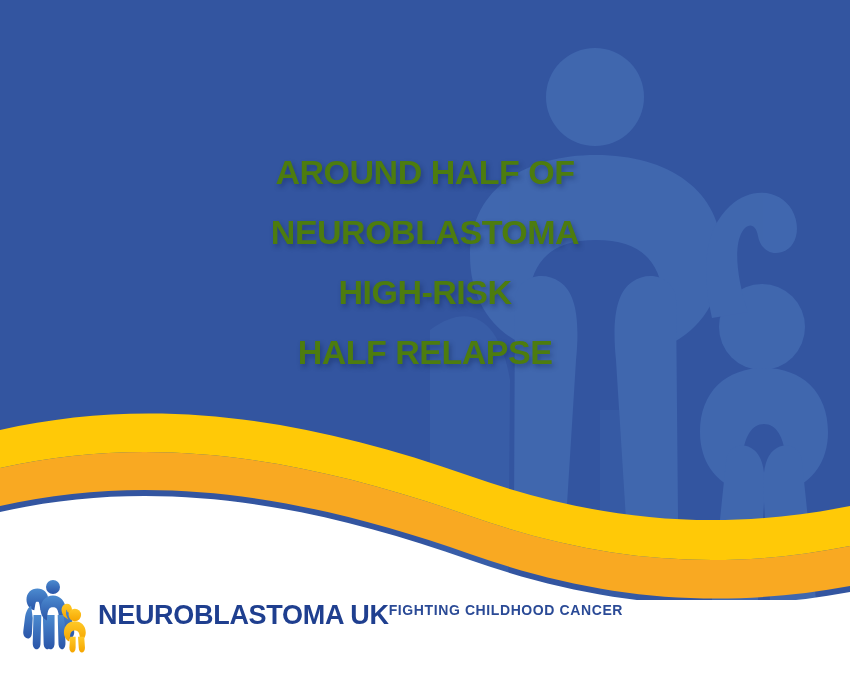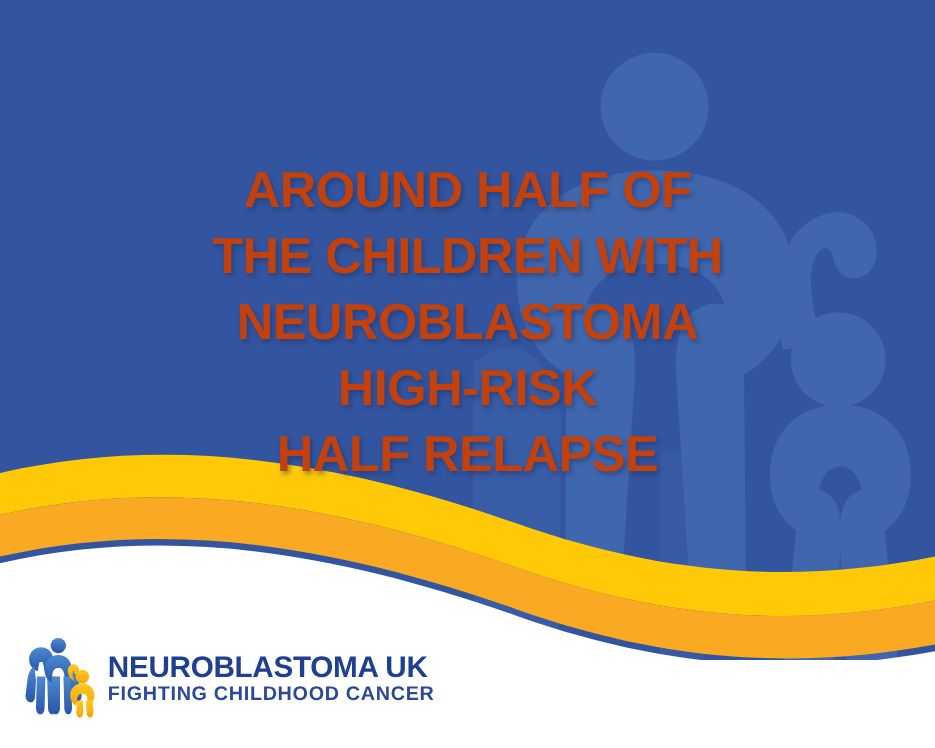--- a/index.html
+++ b/index.html
@@ -49,24 +49,24 @@
   .headline {
     position: absolute;
     left: 0;
     top: 142px;
     width: 850px;
     text-align: center;
     z-index: 5;
   }
   .headline-line {
     display: block;
-    color: #c2410c;
+    color: #4d7c0f;
     font-family: "Liberation Sans", sans-serif;
     font-weight: bold;
-    font-size: 46px;
+    font-size: 34px;
     line-height: 60px;
     letter-spacing: -0.5px;
     white-space: nowrap;
     text-shadow: 2px 3px 5px rgba(20, 40, 90, 0.45);
   }
 
   
   .logo {
     position: absolute;
     left: 14px;
@@ -76,37 +76,36 @@
     z-index: 8;
   }
   .logo-mark {
     width: 78px;
     height: 78px;
     flex: 0 0 auto;
   }
   .logo-text {
     margin-left: 6px;
     display: flex;
-    flex-direction: column;
     justify-content: center;
   }
   .logo-name {
     color: #1f3f8f;
     font-family: "Liberation Sans", sans-serif;
     font-weight: bold;
     font-size: 27px;
     line-height: 29px;
     letter-spacing: -0.3px;
     white-space: nowrap;
   }
   .logo-tagline {
     color: #2a4a96;
     font-family: "Liberation Sans", sans-serif;
     font-weight: bold;
-    font-size: 18px;
+    font-size: 14px;
     line-height: 18px;
     letter-spacing: 0.6px;
     white-space: nowrap;
   }
 </style>
 </head>
 <body>
 
 <div id="poster">
 
@@ -156,21 +155,20 @@
                  L770 600 L816 600 L806 500 Z"></path>
 
         <path d="M430 330 C470 300 500 320 510 380 L508 600 L430 600 Z" opacity="0.45"></path>
         <path d="M600 410 L640 410 L640 600 L600 600 Z" opacity="0.25"></path>
       </g>
     </svg>
   </div>
 
   <div class="headline">
     <span class="headline-line">AROUND HALF OF</span>
-    <span class="headline-line">THE CHILDREN WITH</span>
     <span class="headline-line">NEUROBLASTOMA</span>
     <span class="headline-line">HIGH-RISK</span>
     <span class="headline-line">HALF RELAPSE</span>
   </div>
 
   <div class="wave-layer">
     <svg width="850" height="680" viewBox="0 0 850 680">
 
       <path d="M0 512 C150 478 300 500 470 560 C600 606 720 616 850 592 L850 680 L0 680 Z" fill="#FFFFFF"></path>
 

